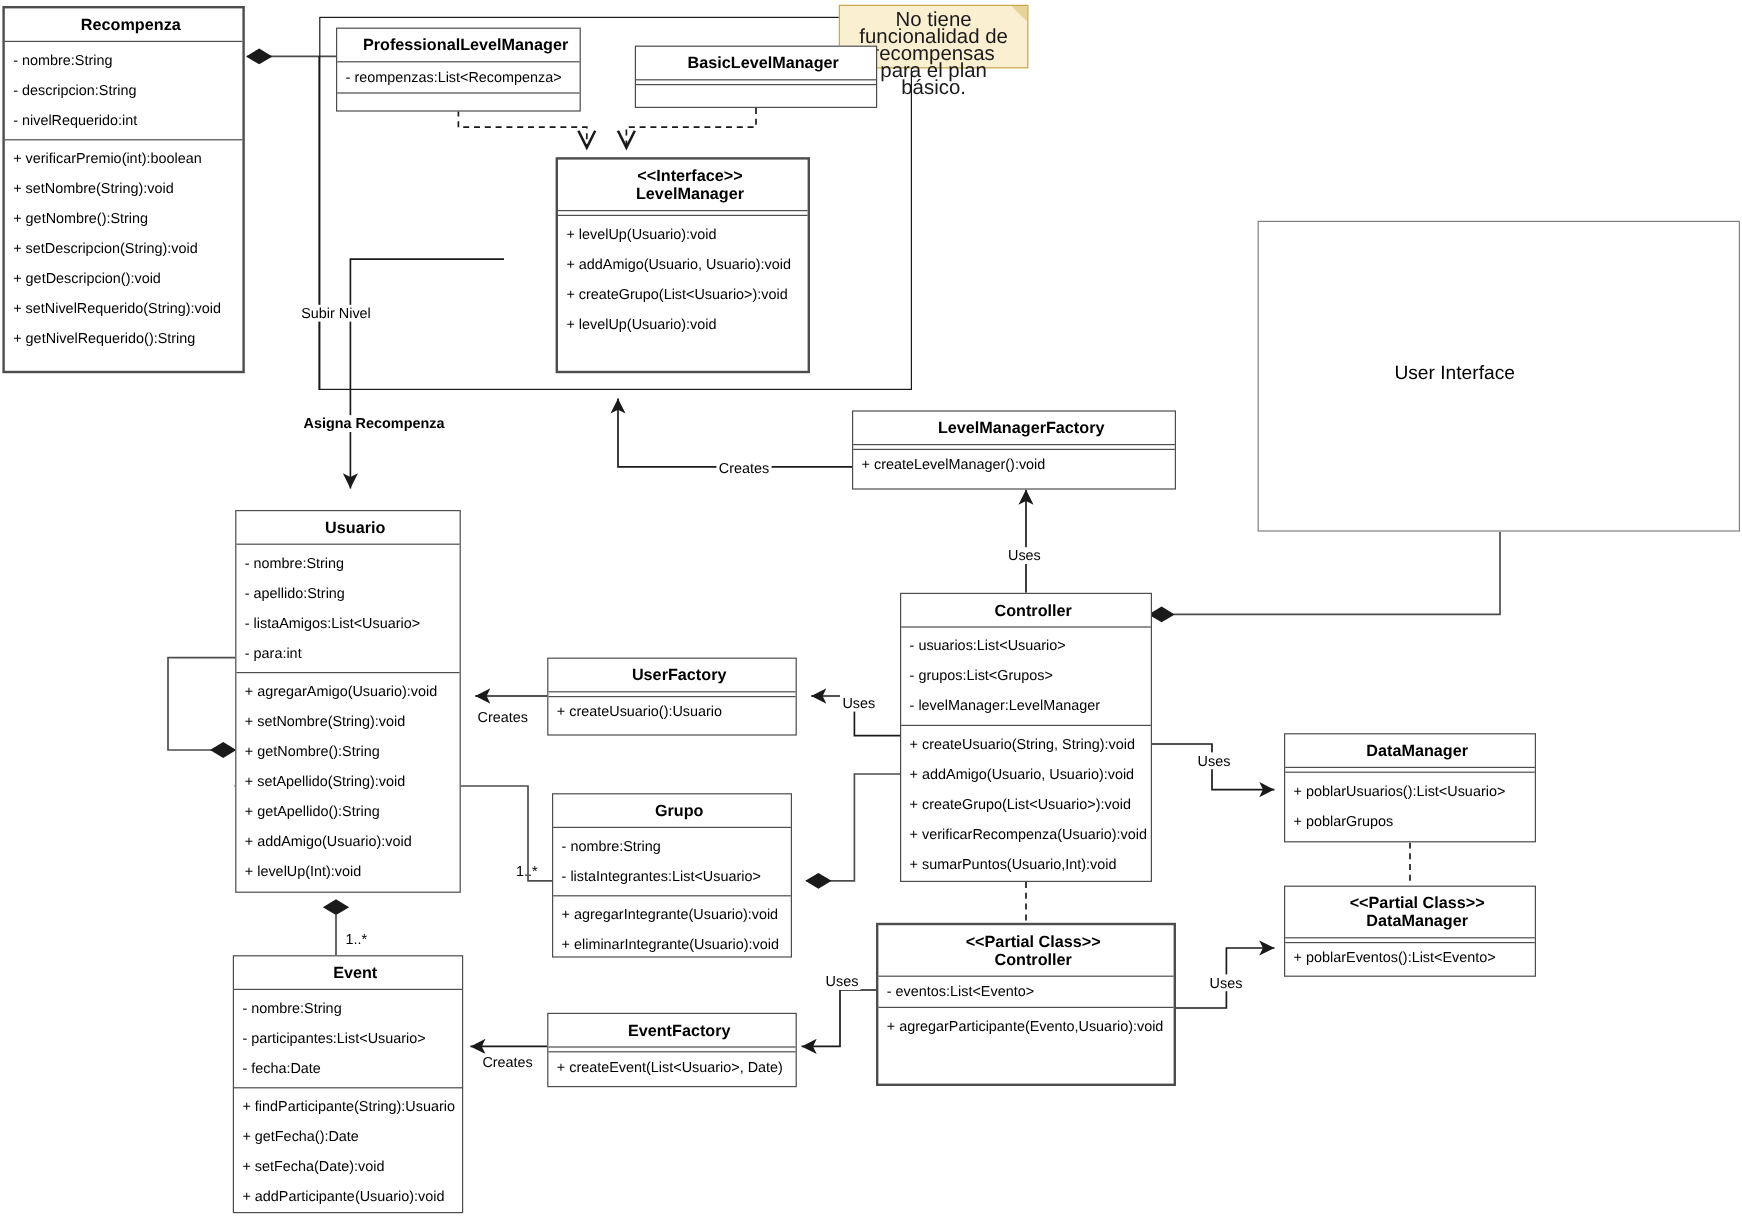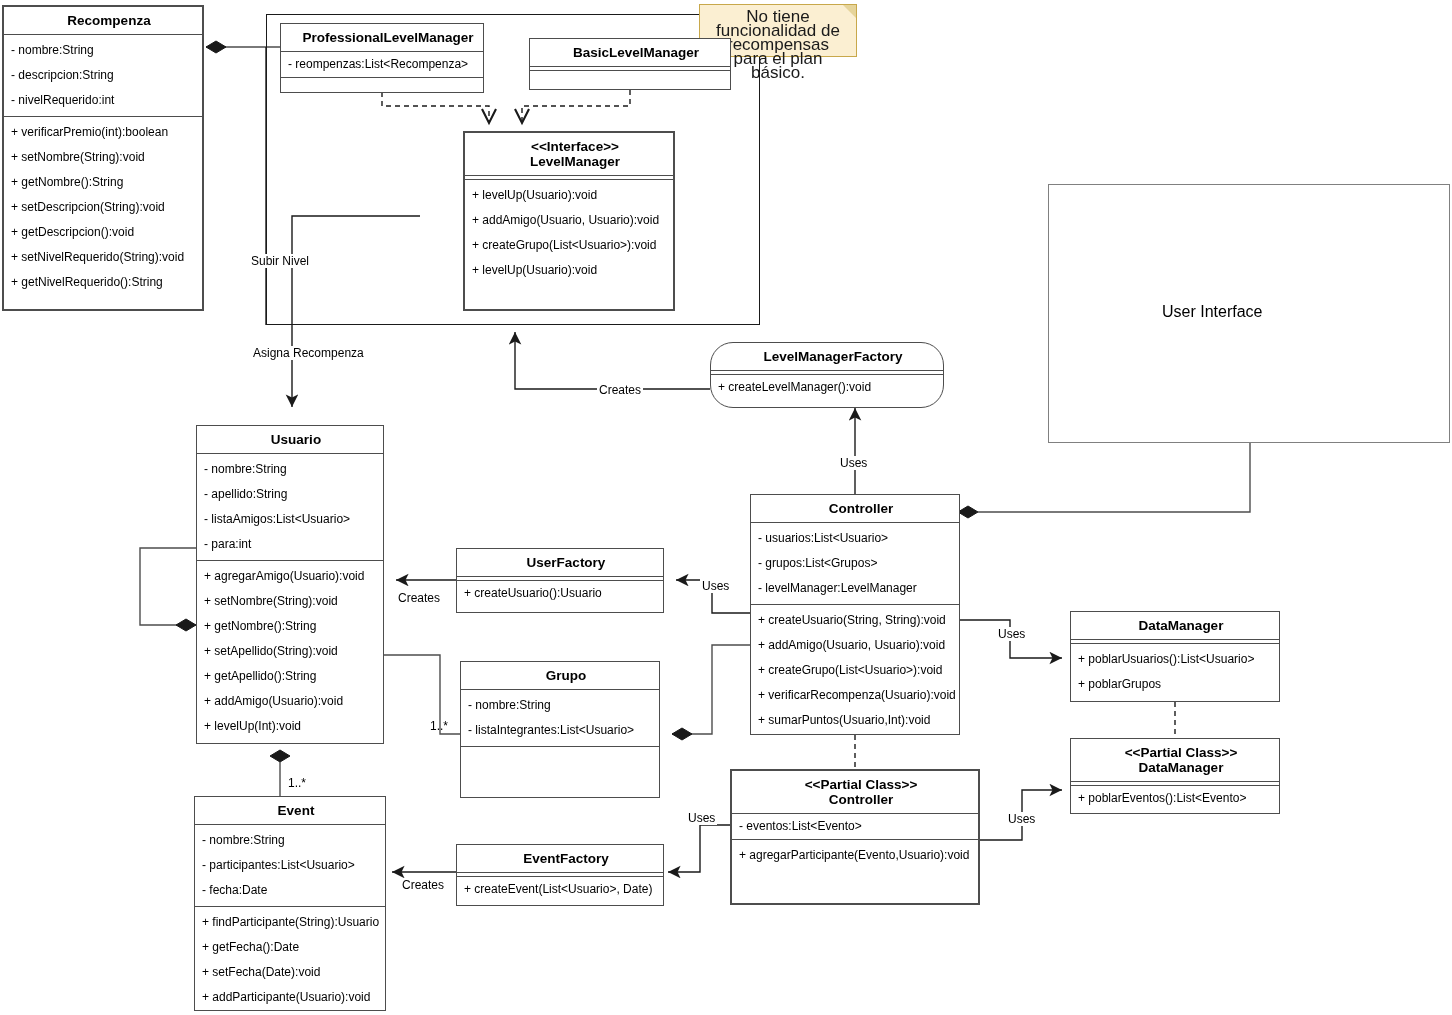--- a/index.html
+++ b/index.html
@@ -162,21 +162,21 @@
     </div>
     <div class="sep2"></div>
     <div class="sect">
       <div class="row">+ levelUp(Usuario):void</div>
       <div class="row">+ addAmigo(Usuario, Usuario):void</div>
       <div class="row">+ createGrupo(List&lt;Usuario&gt;):void</div>
       <div class="row">+ levelUp(Usuario):void</div>
     </div>
   </div>
 
-  <div class="umlbox" style="left:710px;top:342px;width:234px;height:66px;border-radius:23px;">
+  <div class="umlbox" style="left:710px;top:342px;width:270px;height:66px;">
     <div class="ctitle">LevelManagerFactory</div>
     <div class="sep2"></div>
     <div class="row">+ createLevelManager():void</div>
   </div>
 
   <div class="umlbox" style="left:196px;top:425px;width:188px;height:319px;">
     <div class="ctitle">Usuario</div>
     <div class="sep"></div>
     <div class="sect">
       <div class="row">- nombre:String</div>
@@ -203,20 +203,24 @@
   </div>
 
   <div class="umlbox" style="left:460px;top:661px;width:200px;height:137px;">
     <div class="ctitle">Grupo</div>
     <div class="sep"></div>
     <div class="sect">
       <div class="row">- nombre:String</div>
       <div class="row">- listaIntegrantes:List&lt;Usuario&gt;</div>
     </div>
     <div class="sep"></div>
+    <div class="sect">
+      <div class="row">+ agregarIntegrante(Usuario):void</div>
+      <div class="row">+ eliminarIntegrante(Usuario):void</div>
+    </div>
   </div>
 
   <div class="umlbox" style="left:194px;top:796px;width:192px;height:215px;">
     <div class="ctitle">Event</div>
     <div class="sep"></div>
     <div class="sect">
       <div class="row">- nombre:String</div>
       <div class="row">- participantes:List&lt;Usuario&gt;</div>
       <div class="row">- fecha:Date</div>
     </div>
@@ -278,21 +282,21 @@
   <div class="umlbox" style="left:1070px;top:738px;width:210px;height:76px;">
     <div class="ctitle">
       <div>&lt;&lt;Partial Class&gt;&gt;</div>
       <div>DataManager</div>
     </div>
     <div class="sep2"></div>
     <div class="row">+ poblarEventos():List&lt;Evento&gt;</div>
   </div>
 
   <div class="elabel" style="left:249px;top:254px;">Subir Nivel</div>
-  <div class="elabel" style="left:251px;top:346px;">Asigna Recompenza</div>
+  <div class="elabel" style="left:251px;top:346px;font-weight:bold;">Asigna Recompenza</div>
   <div class="elabel" style="left:597px;top:383px;">Creates</div>
   <div class="elabel" style="left:838px;top:456px;">Uses</div>
   <div class="elabel" style="left:700px;top:579px;">Uses</div>
   <div class="elabel" style="left:396px;top:591px;">Creates</div>
   <div class="elabel" style="left:996px;top:627px;">Uses</div>
   <div class="elabel" style="left:1006px;top:812px;">Uses</div>
   <div class="elabel" style="left:686px;top:811px;">Uses</div>
   <div class="elabel" style="left:400px;top:878px;">Creates</div>
 
   <div class="mult" style="left:430px;top:719px;">1..*</div>

